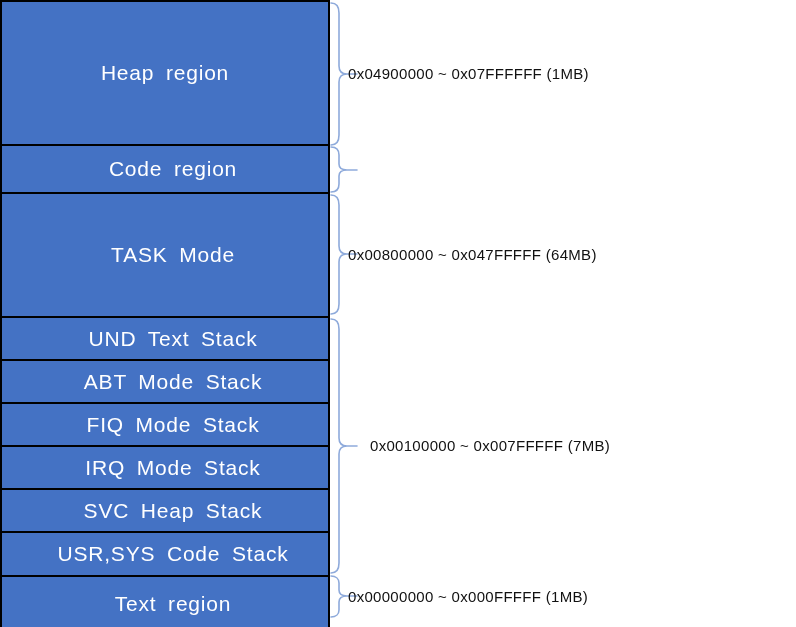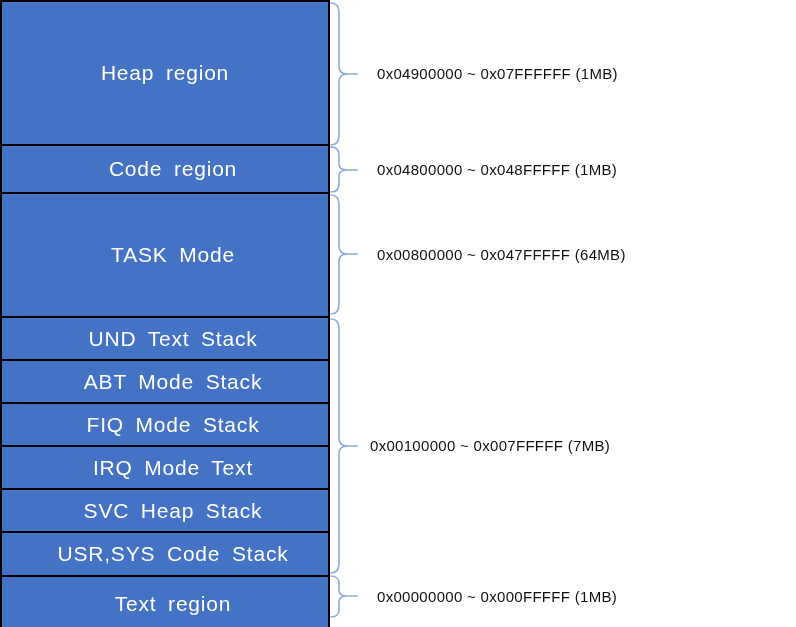--- a/index.html
+++ b/index.html
@@ -39,21 +39,21 @@
   .h-heap{height:146px;}
   .h-code{height:50px;}
   .h-task{height:126px;}
   .h-mode{height:45px;}
   .h-usrsys{height:46px;}
   .h-text{height:58px;}
   .brace{position:absolute;left:330px;}
   .brace svg{display:block;overflow:visible;}
   .annotation{
     position:absolute;
-    left:377px;
+    left:348px;
     color:var(--annotation-text);
     font-size:15px;
     line-height:20px;
     letter-spacing:0.3px;
     white-space:nowrap;
   }
   .ann-0{top:64px;}
   .ann-1{top:160px;}
   .ann-2{top:245px;}
   .ann-3{top:436px;left:370px;}
@@ -77,21 +77,21 @@
     <div class="box h-mode">
       <span class="box-label">UND Text Stack</span>
     </div>
     <div class="box h-mode">
       <span class="box-label">ABT Mode Stack</span>
     </div>
     <div class="box h-mode">
       <span class="box-label">FIQ Mode Stack</span>
     </div>
     <div class="box h-mode">
-      <span class="box-label">IRQ Mode Text</span>
+      <span class="box-label">IRQ Mode Stack</span>
     </div>
     <div class="box h-mode">
       <span class="box-label">SVC Heap Stack</span>
     </div>
     <div class="box h-usrsys">
       <span class="box-label">USR,SYS Code Stack</span>
     </div>
     <div class="box h-text">
       <span class="box-label">Text region</span>
     </div>
@@ -121,18 +121,17 @@
     </svg>
   </div>
 
   <div class="brace" style="top:575px">
     <svg width="30" height="43" viewBox="0 0 30 43">
       <path d="M1,1 C6,1 9,4 9,8 V15 C9,19 11.5,21 17,21 H27 M17,21 C11.5,21 9,23 9,27 V35 C9,39 6,42 1,42" fill="none" stroke="var(--brace)" stroke-width="1.6" stroke-linecap="round"></path>
     </svg>
   </div>
 
   <div class="annotation ann-0">0x04900000 ~ 0x07FFFFFF (1MB)</div>
-  <div class="annotation ann-1">0x04800000 ~ 0x048FFFFF (1MB)</div>
   <div class="annotation ann-2">0x00800000 ~ 0x047FFFFF (64MB)</div>
   <div class="annotation ann-3">0x00100000 ~ 0x007FFFFF (7MB)</div>
   <div class="annotation ann-4">0x00000000 ~ 0x000FFFFF (1MB)</div>
 
 </div>
 
 </body></html>

